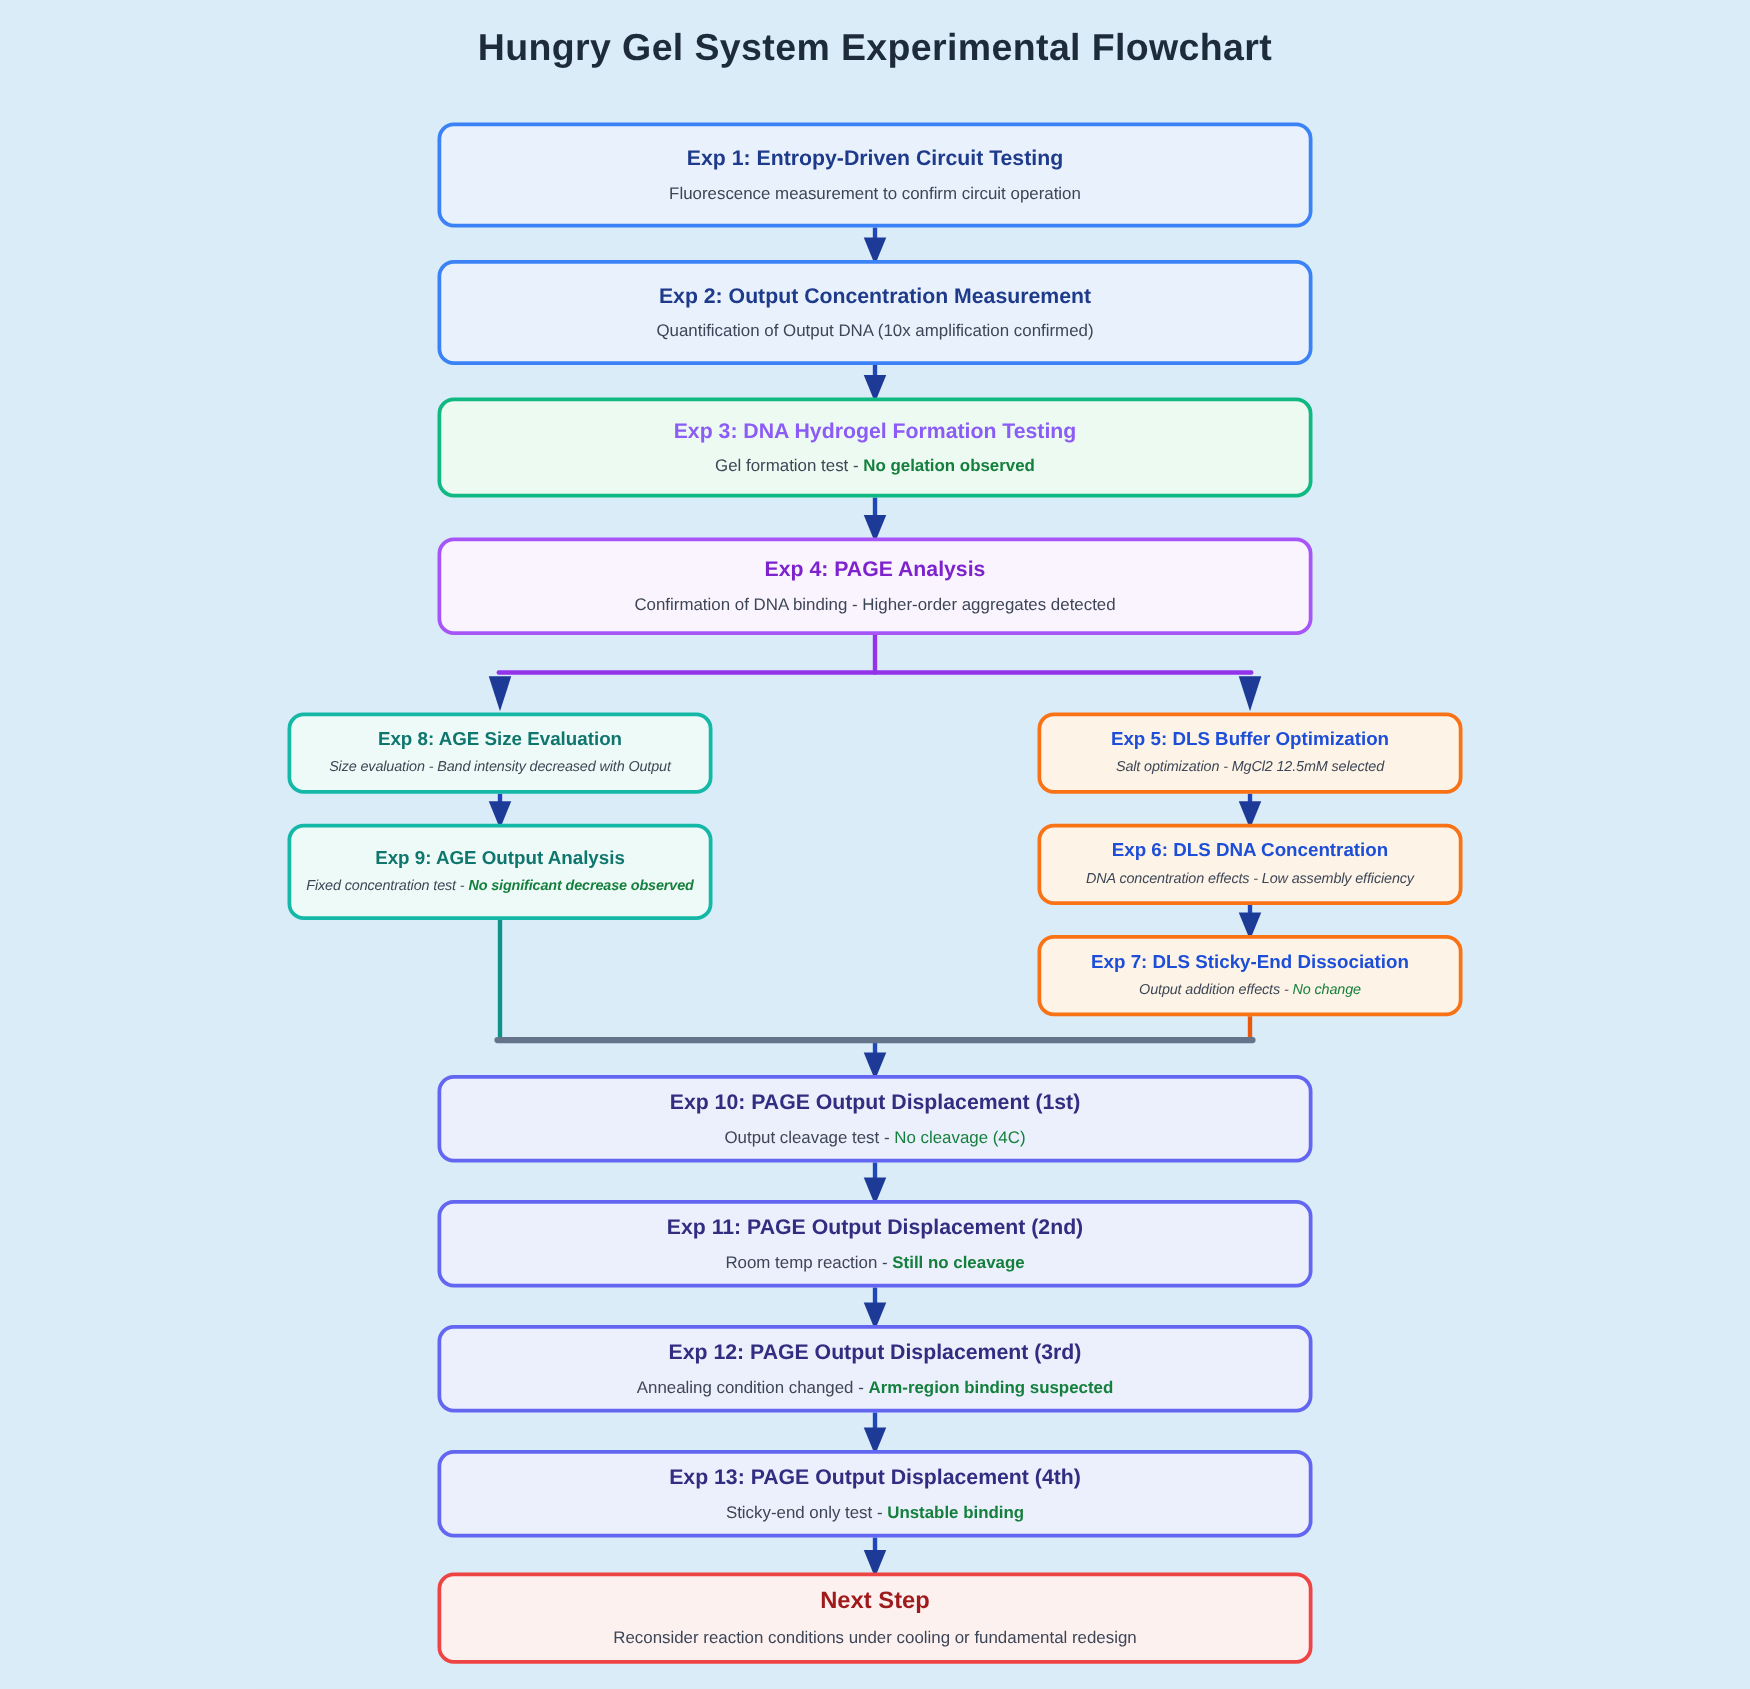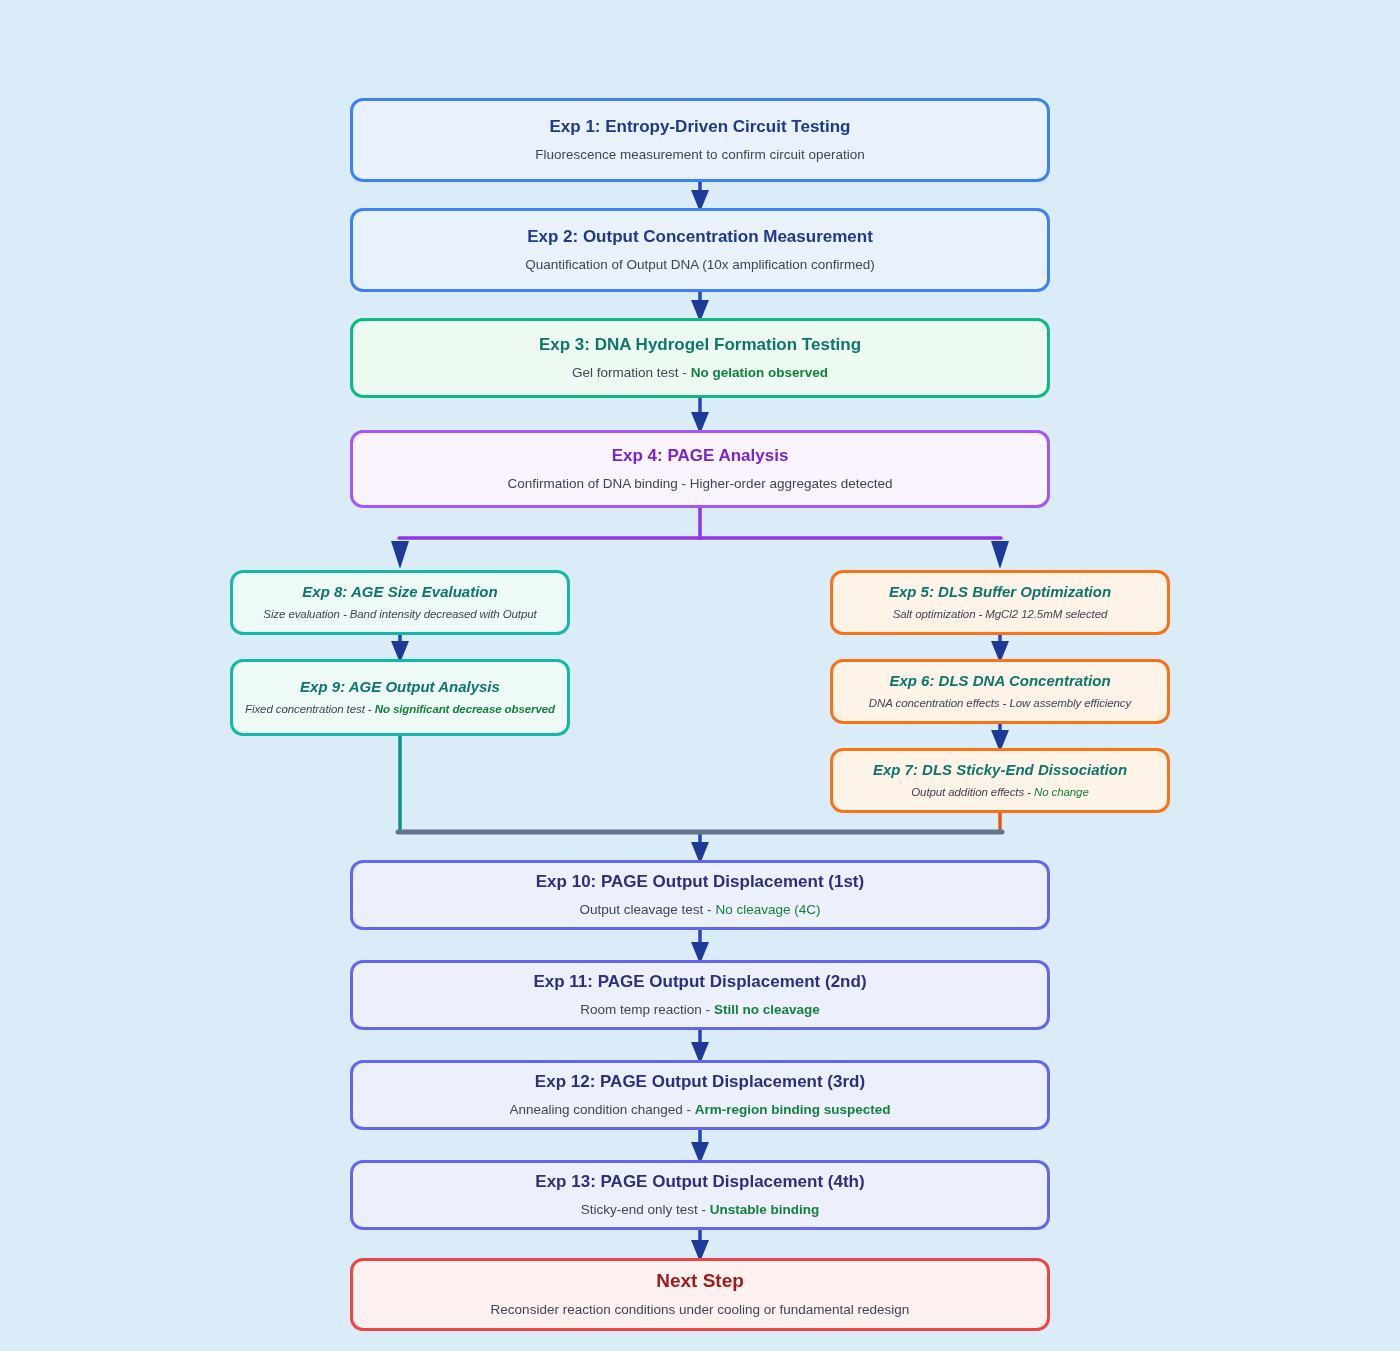--- a/index.html
+++ b/index.html
@@ -20,40 +20,41 @@
     border:3px solid; border-radius:13px;
     display:flex; flex-direction:column; align-items:center; justify-content:center;
     text-align:center; padding:4px 8px;
   }
   .w-main  { left:350px; width:700px; }
   .w-left  { left:230px; width:340px; }
   .w-right { left:830px; width:340px; }
 
   .node .t { font-weight:bold; font-size:17px; line-height:1.15; margin-bottom:10px; }
   .node .s { font-size:13.5px; color:#3d4656; line-height:1.2; white-space:nowrap; }
-  .node.branch .t { font-size:15px; margin-bottom:7px;font-style:italic; }
+  .node.branch .t { font-size:15px; margin-bottom:7px; }
   .node.branch .s { font-size:11.5px; letter-spacing:-0.1px;font-style:italic; }
   .node.final .t { font-size:19px; }
 
   .alert { color:#15803d; }
   .alert.bold { font-weight:bold; }
 
   .c-blue   { border-color:#3b82f6; background:#e9f1fd; } .c-blue .t   { color:#1e3a8a; }
-  .c-green  { border-color:#10b981; background:#ecfaf1; } .c-green .t  { color:#0f766e; }
+  .c-green  { border-color:#10b981; background:#ecfaf1; } .c-green .t  { color:#8b5cf6; }
   .c-purple { border-color:#a855f7; background:#faf4fe; } .c-purple .t { color:#7e22ce; }
   .c-teal   { border-color:#14b8a6; background:#eefaf7; } .c-teal .t   { color:#0f766e; }
-  .c-orange { border-color:#f97316; background:#fdf3e6; } .c-orange .t { color:#0f766e; }
+  .c-orange { border-color:#f97316; background:#fdf3e6; } .c-orange .t { color:#1d4ed8; }
   .c-indigo { border-color:#6366f1; background:#eceffc; } .c-indigo .t { color:#312e81; }
   .c-red    { border-color:#ef4444; background:#fdf1f0; } .c-red .t    { color:#9f1a1a; }
 </style>
 </head>
 <body>
 
 <div class="stage">
 
+  <h1 class="chart-title">Hungry Gel System Experimental Flowchart</h1>
 
   <svg class="connectors" width="1400" height="1351" viewBox="0 0 1400 1351">
     <g stroke="#2146b8" stroke-width="3.5">
       <line x1="700" y1="182" x2="700" y2="194"></line>
       <line x1="700" y1="292" x2="700" y2="304"></line>
       <line x1="700" y1="398" x2="700" y2="414"></line>
       <line x1="400" y1="635" x2="400" y2="645"></line>
       <line x1="1000" y1="635" x2="1000" y2="645"></line>
       <line x1="1000" y1="724" x2="1000" y2="734"></line>
       <line x1="700" y1="930" x2="700" y2="944"></line>

